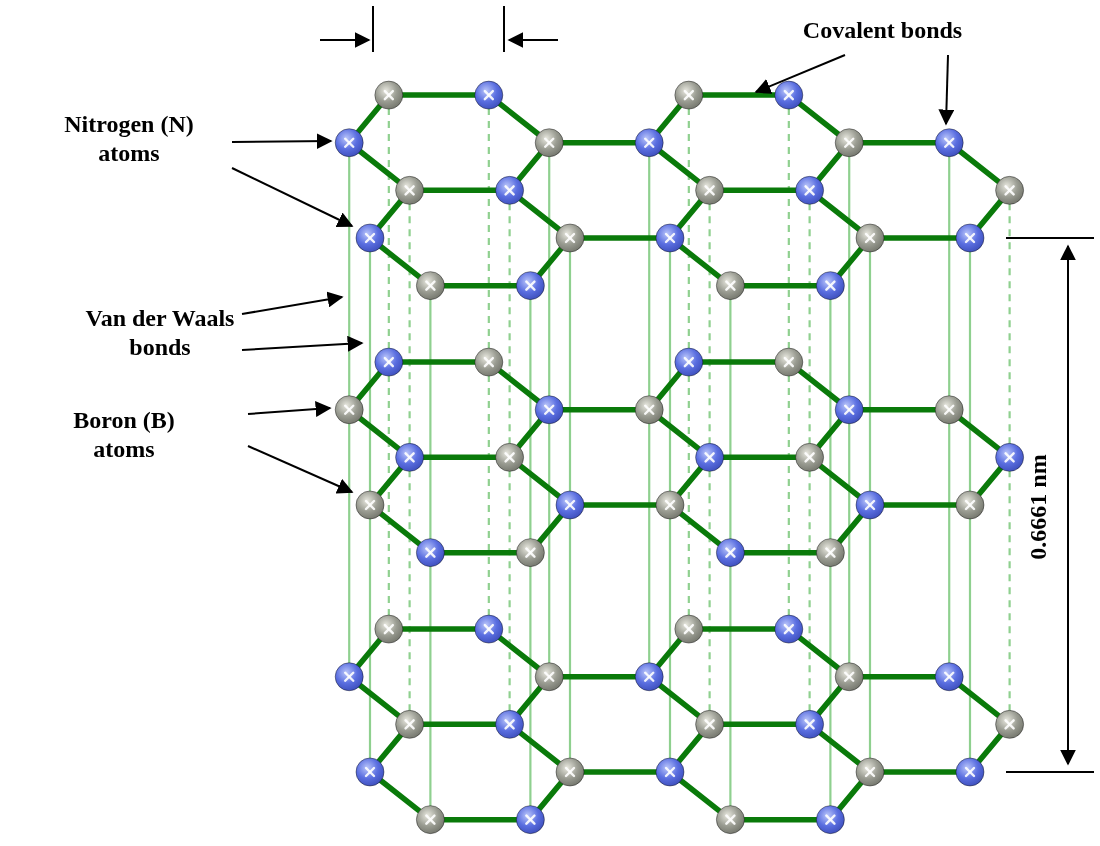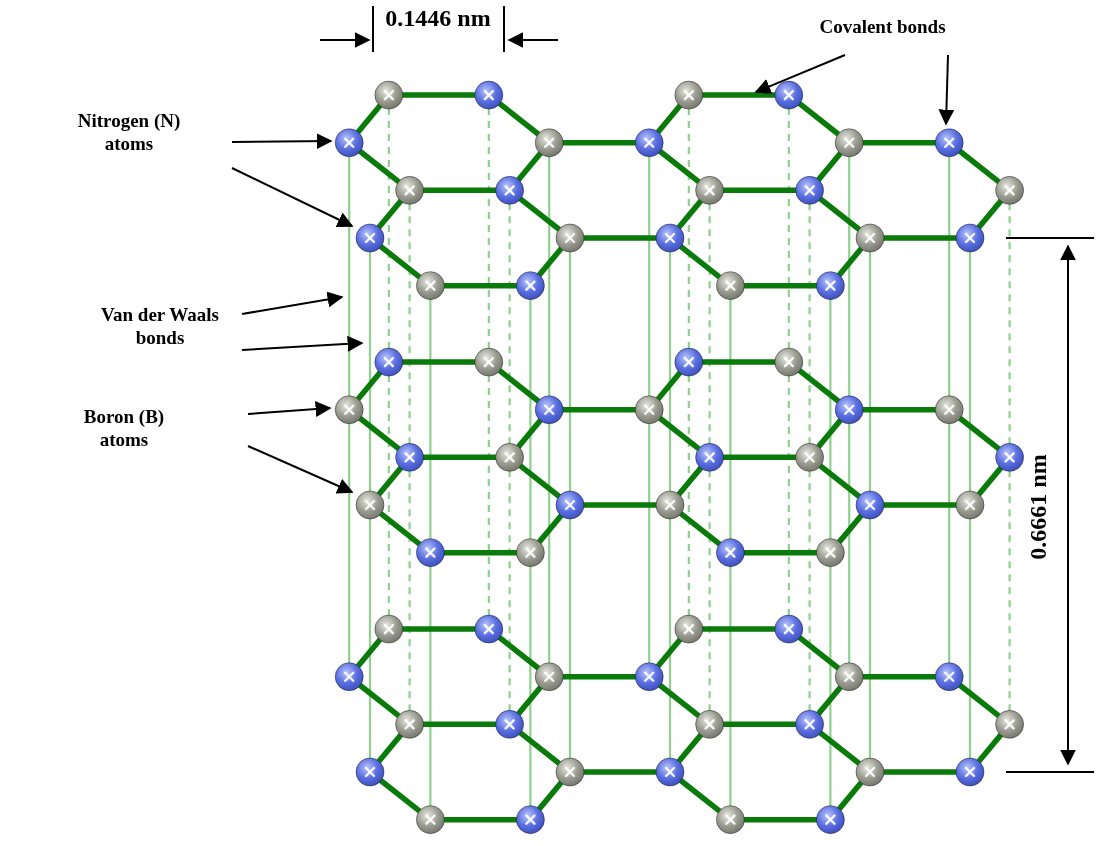--- a/index.html
+++ b/index.html
@@ -4,21 +4,21 @@
 <style>
   html,body{margin:0;padding:0;background:#fff;}
   .stage{
     position:relative;width:1100px;height:846px;background:#fff;overflow:hidden;
     font-family:"Liberation Serif",serif;
   }
   svg{position:absolute;left:0;top:0;}
   .lbl{
     position:absolute;font-weight:bold;color:#000;
     white-space:pre-line;text-align:center;line-height:1.2;
-    font-size:19px;
+    font-size:24px;
   }
   .dim{font-size:24px;}
   .rot{
     transform:rotate(-90deg);
     transform-origin:center center;
   }
 </style>
 </head>
 <body>
 
@@ -407,21 +407,20 @@
         <line stroke="#000000" stroke-width="2" x1="373" y1="6" x2="373" y2="52"></line>
         <line stroke="#000000" stroke-width="2" x1="504" y1="6" x2="504" y2="52"></line>
         <line stroke="#000000" stroke-width="2" x1="320" y1="40" x2="369" y2="40" marker-end="url(#arr)"></line>
         <line stroke="#000000" stroke-width="2" x1="558" y1="40" x2="509" y2="40" marker-end="url(#arr)"></line>
         <line stroke="#000000" stroke-width="2" x1="1006" y1="238" x2="1094" y2="238"></line>
         <line stroke="#000000" stroke-width="2" x1="1006" y1="772" x2="1094" y2="772"></line>
         <line stroke="#000000" stroke-width="2" x1="1068" y1="246" x2="1068" y2="764" marker-start="url(#arr)" marker-end="url(#arr)"></line>
       </g>
   </svg>
 
-  <div class="lbl dim" style="left:368px;top:4px;width:140px;">0.1446 nm</div>
 
   <div class="lbl" style="left:750px;top:16px;width:265px;">Covalent bonds</div>
 
   <div class="lbl" style="left:20px;top:110px;width:218px;">Nitrogen (N)
 atoms</div>
 
   <div class="lbl" style="left:0px;top:304px;width:240px;margin-left:40px;">Van der Waals
 bonds</div>
 
   <div class="lbl" style="left:25px;top:392px;width:198px;margin-top:14px;">Boron (B)

